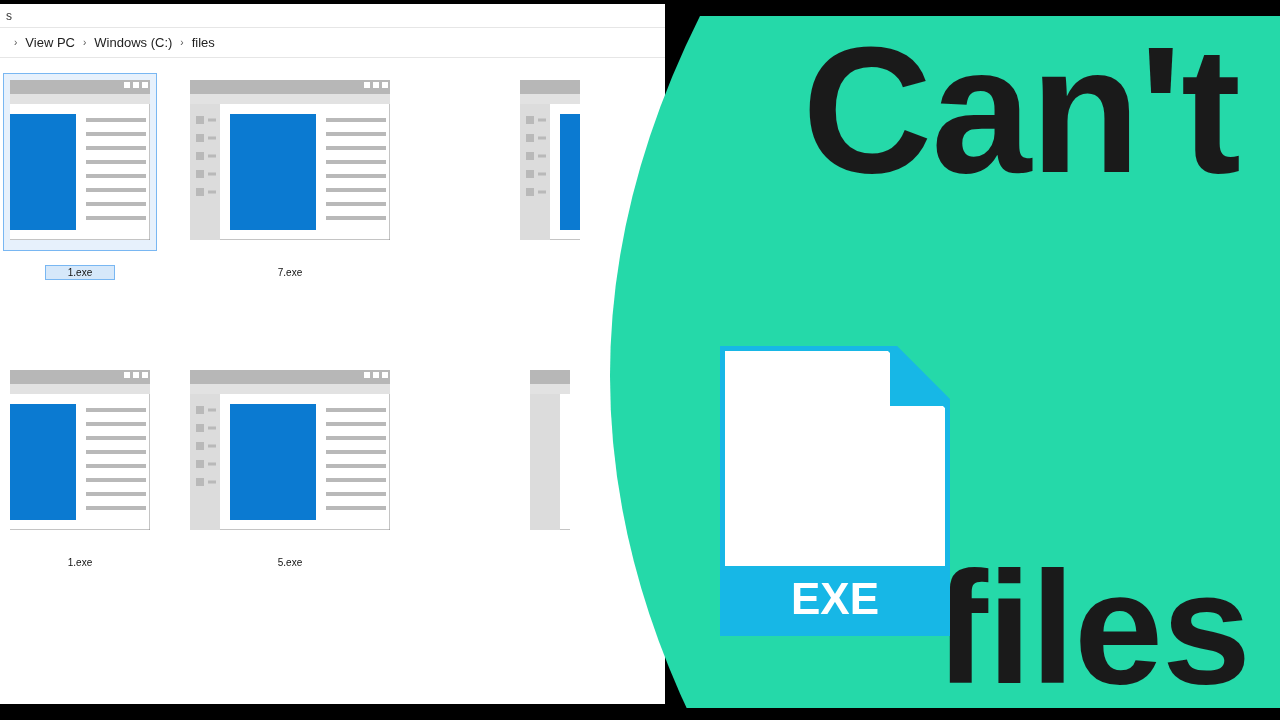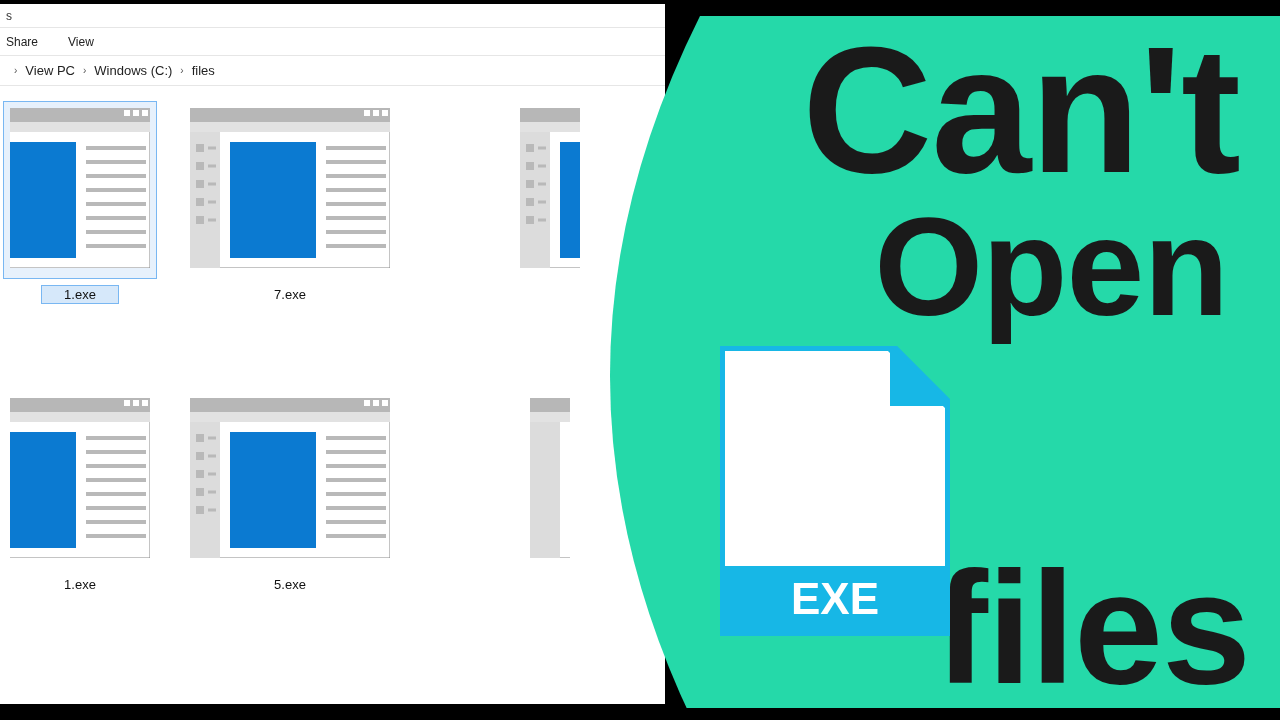--- a/index.html
+++ b/index.html
@@ -9,21 +9,21 @@
   .titlebar { height: 24px; background: #fff; border-bottom: 1px solid #e6e6e6; display:flex; align-items:center; padding-left:6px; font-size:12px; color:#333;}
   .ribbon { height: 28px; display:flex; align-items:center; gap: 30px; padding-left: 6px; font-size:12px; color:#222; border-bottom:1px solid #e6e6e6;}
   .addr { height: 30px; display:flex; align-items:center; padding-left: 6px; font-size:13px; color:#222; border-bottom:1px solid #e6e6e6;}
   .crumb { display:inline-flex; align-items:center; }
   .arrow { margin: 0 8px; color:#555; font-size:10px;}
   .content { position:relative; padding: 10px 0 0 0; }
   .grid { display: grid; grid-template-columns: 160px 260px 260px; grid-auto-rows: 290px; }
   .item { display:flex; flex-direction:column; align-items:center; justify-content:flex-start; padding-top:6px; }
   .item.selected .iconwrap { outline: 1px solid #79b7f2; background: rgba(120,180,240,0.18);}
   .iconwrap { padding:6px; }
-  .fname { font-size: 13px; color:#111; margin-top:8px; padding:1px 22px; }
+  .fname { font-size: 10px; color:#111; margin-top:16px; padding:1px 22px; }
   .item.selected .fname { background: rgba(120,180,240,0.30); outline: 1px solid #79b7f2;}
 
   
   .panel { position:absolute; right:0; top:16px; width:700px; height:720px; }
   .panel svg { position:absolute; left:0; top:0; }
   .big { position:absolute; font-weight:900; color:#1a1a1a; font-family: Arial, "Segoe UI", sans-serif; letter-spacing:-1px;}
   .t1 { right:40px; top:-10px; font-size:180px; }
   .t2 { right:52px; top:170px; font-size:140px; }
   .t3 { right:30px; top:520px; font-size:160px; }
   .exeicon { position:absolute; left:140px; top:330px; }
@@ -31,24 +31,20 @@
 </style>
 </head>
 <body>
 
 <div class="stage">
 
   <div class="explorer">
     <div class="titlebar">
       <span>s</span>
     </div>
-    <div class="ribbon">
-      <span>Share</span>
-      <span>View</span>
-    </div>
     <div class="addr">
       <span class="arrow">›</span>
       <span class="crumb">View PC</span>
       <span class="arrow">›</span>
       <span class="crumb">Windows (C:)</span>
       <span class="arrow">›</span>
       <span class="crumb">files</span>
     </div>
     <div class="content">
       <div class="grid">
@@ -249,21 +245,20 @@
         </div>
       </div>
     </div>
   </div>
 
   <div class="panel">
     <svg width="720" height="720" viewBox="0 0 720 720">
       <path d="M720 0 L120 0 Q -60 360 120 720 L720 720 Z" fill="#25d9a9"></path>
     </svg>
     <div class="big t1">Can't</div>
-    <div class="big t2">Open</div>
     <div class="big t3">files</div>
 
     <div class="exeicon">
       <svg width="230" height="290" viewBox="0 0 230 290">
         <polygon points="0,0 170,0 230,60 230,290 0,290" fill="#ffffff"></polygon>
         <polygon points="0,0 170,0 230,60 230,290 0,290" fill="none" stroke="#17b7e6" stroke-width="10" stroke-linejoin="miter"></polygon>
         <polygon points="170,0 230,60 170,60" fill="#17b7e6"></polygon>
         <rect x="5" y="220" width="220" height="65" fill="#17b7e6"></rect>
         <text x="115" y="268" text-anchor="middle" font-family="Arial" font-weight="900" font-size="44" fill="#ffffff">EXE</text>
       </svg>

